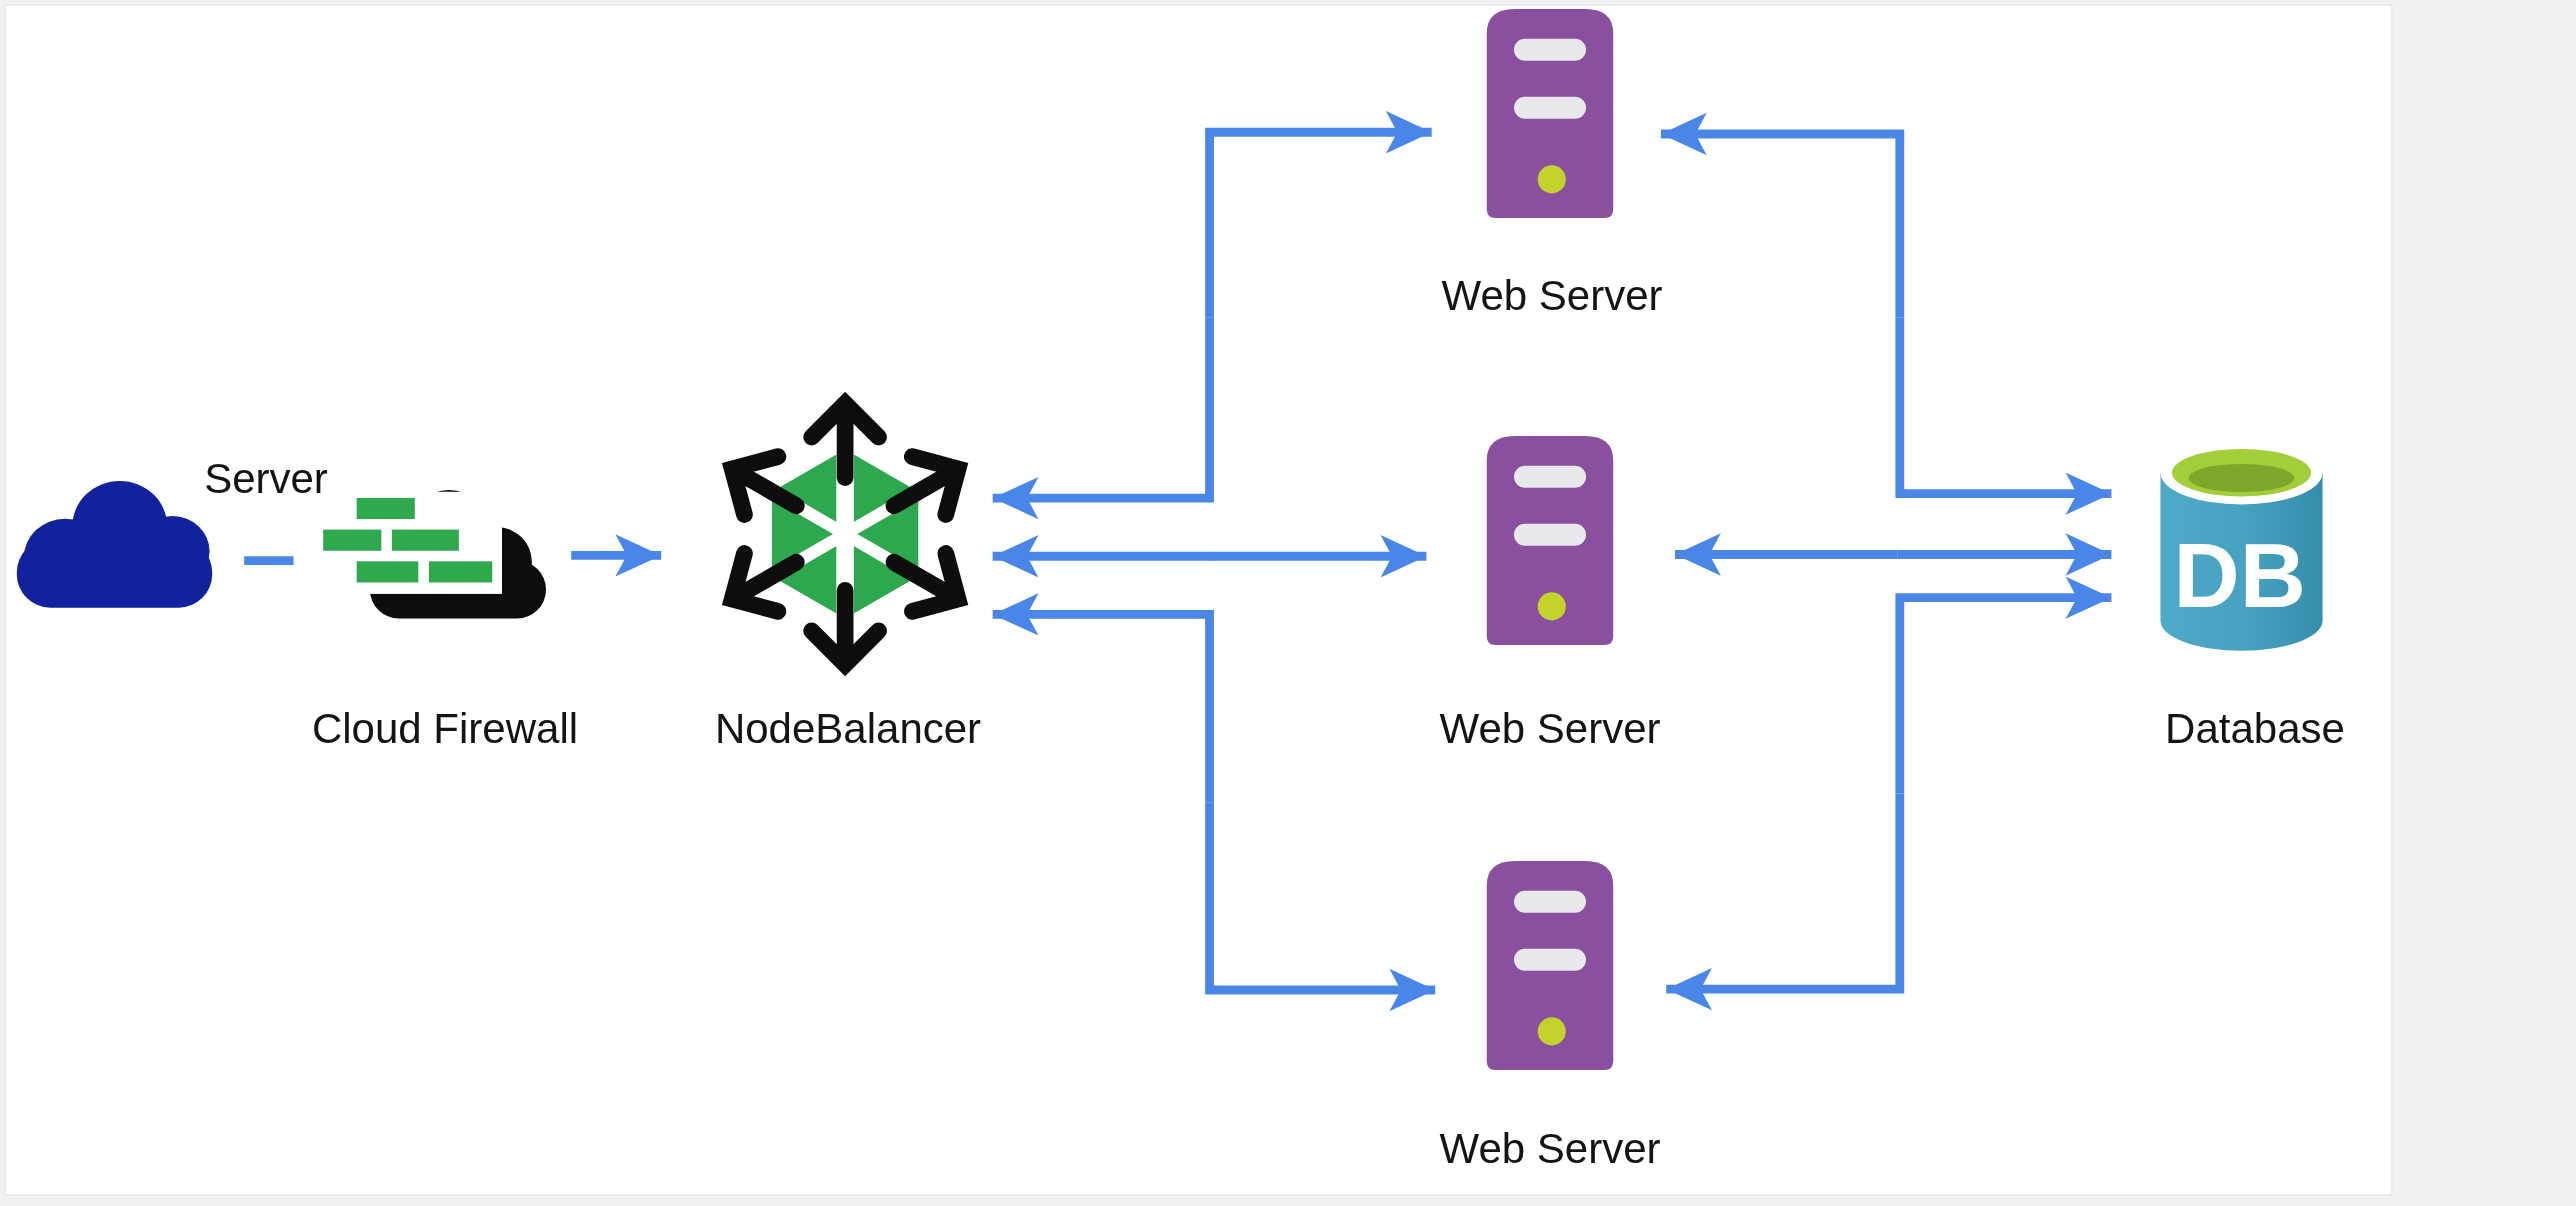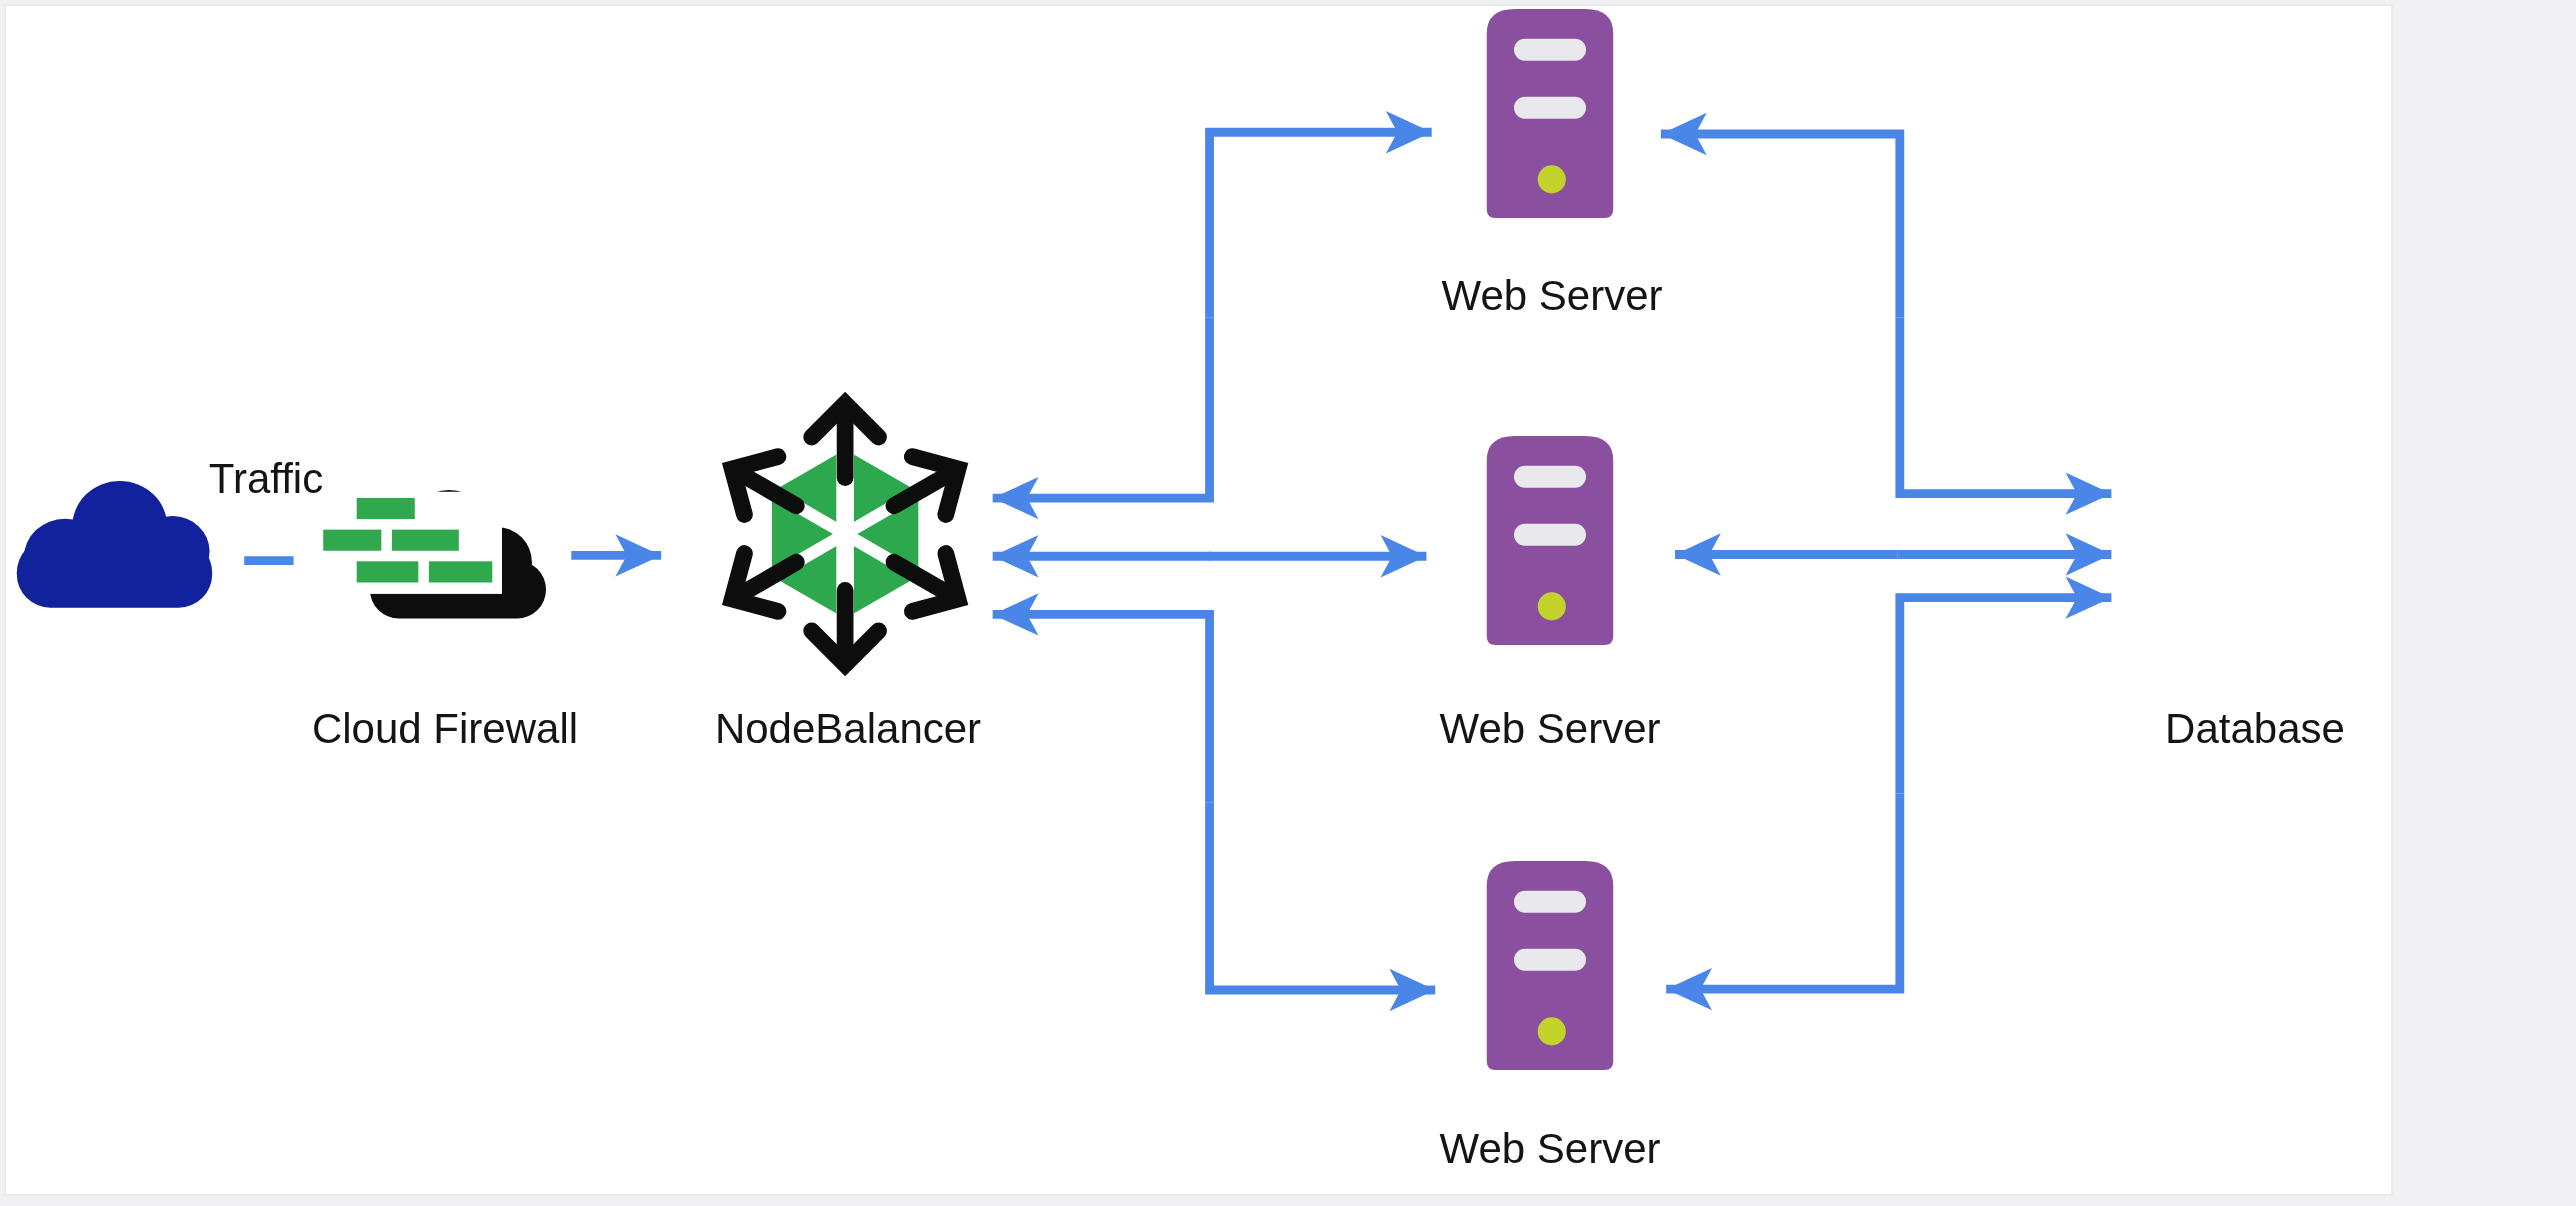--- a/index.html
+++ b/index.html
@@ -152,22 +152,38 @@
 
   <div class="icon" style="left:1485px;top:859px;width:130px;height:213px;">
     <svg viewBox="0 0 148 242">
       <path class="srv-body" d="M2,30 Q2,2 34,2 L114,2 Q146,2 146,30 L146,230 Q146,240 136,240 L12,240 Q2,240 2,230 Z"></path>
       <rect class="srv-slot" x="33" y="36" width="82" height="25" rx="12.5"></rect>
       <rect class="srv-slot" x="33" y="102" width="82" height="25" rx="12.5"></rect>
       <circle class="srv-led" cx="76" cy="196" r="16"></circle>
     </svg>
   </div>
 
+  <div class="icon" style="left:2155px;top:434px;width:173px;height:222px;">
+    <svg viewBox="0 0 196 252">
+      <defs>
+        <linearGradient id="dbg" x1="0" y1="0" x2="1" y2="0">
+          <stop class="db-stop1" offset="0"></stop>
+          <stop class="db-stop2" offset="0.55"></stop>
+          <stop class="db-stop3" offset="1"></stop>
+        </linearGradient>
+      </defs>
+      <path d="M6,44 L6,212 A92,34 0 0 0 190,212 L190,44 Z" fill="url(#dbg)"></path>
+      <ellipse class="db-rim" cx="98" cy="44" rx="92" ry="36"></ellipse>
+      <ellipse class="db-lime" cx="98" cy="44" rx="79" ry="27"></ellipse>
+      <ellipse class="db-olive" cx="98" cy="50" rx="60" ry="16"></ellipse>
+      <text class="db-text" x="96" y="196" text-anchor="middle">DB</text>
+    </svg>
+  </div>
 
-  <div class="node-label" style="left:266px;top:458px;">Traffic</div>
+  <div class="node-label" style="left:266px;top:458px;">Server</div>
   <div class="node-label" style="left:848px;top:708px;">NodeBalancer</div>
   <div class="node-label" style="left:445px;top:708px;">Cloud Firewall</div>
   <div class="node-label" style="left:1552px;top:275px;">Web Server</div>
   <div class="node-label" style="left:1550px;top:708px;">Web Server</div>
   <div class="node-label" style="left:1550px;top:1128px;">Web Server</div>
   <div class="node-label" style="left:2255px;top:708px;">Database</div>
 
 </div>
 
 

